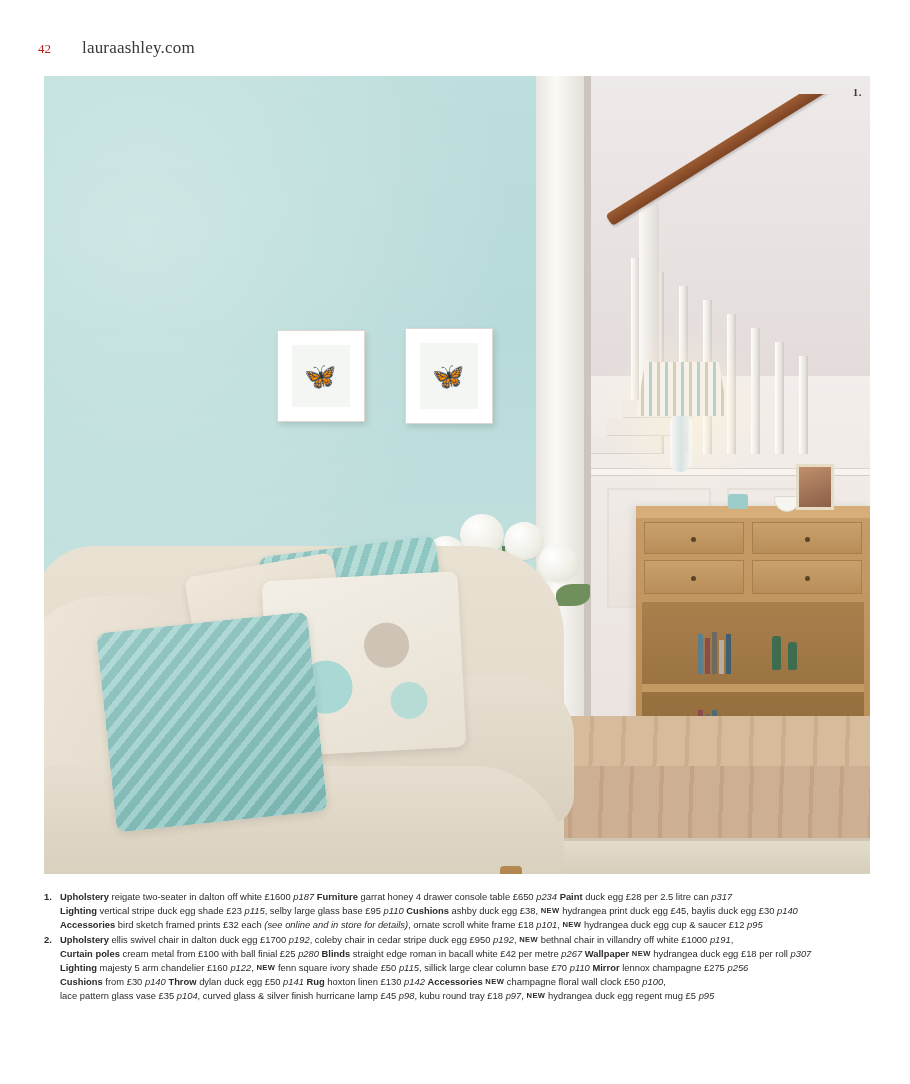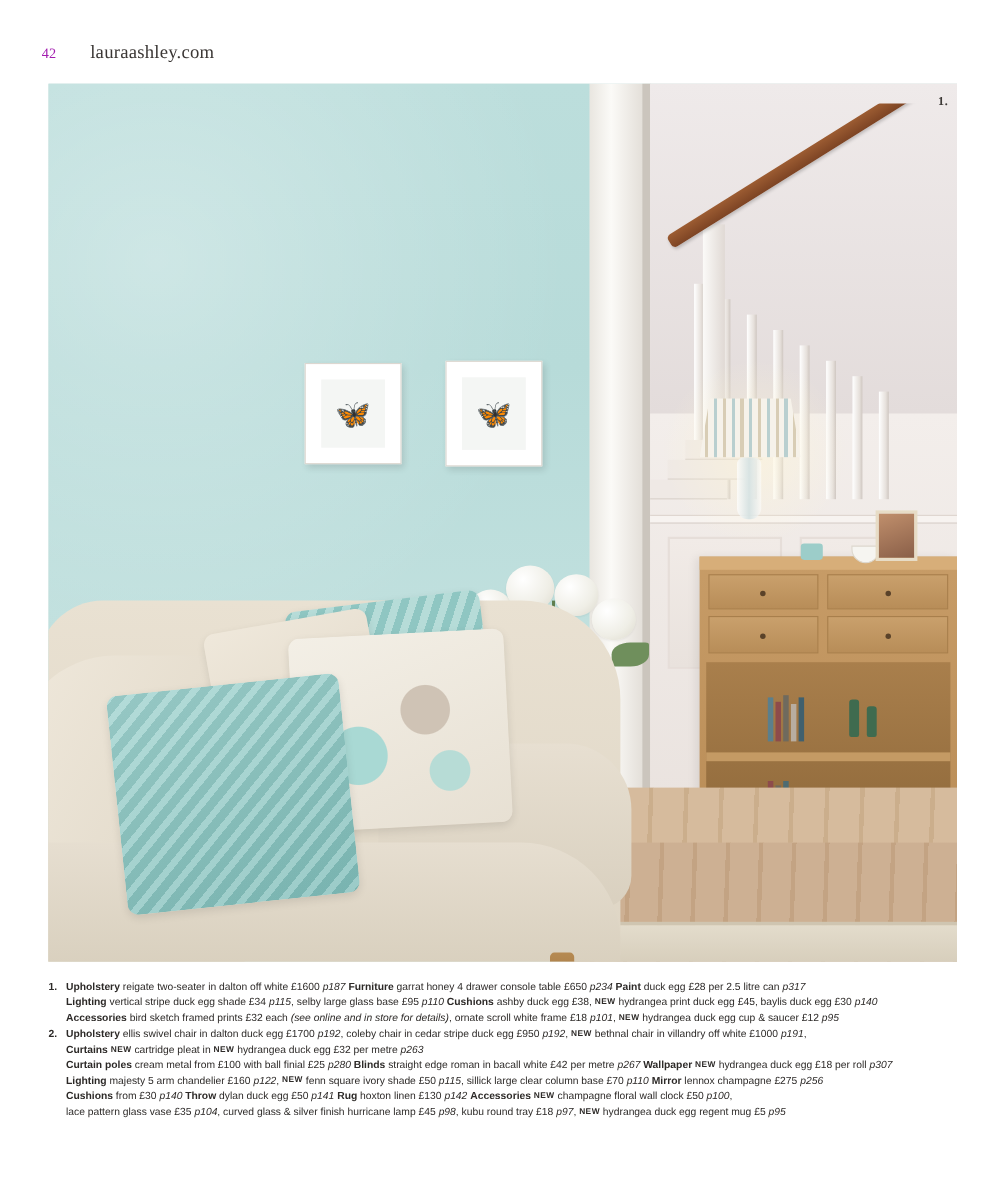--- a/index.html
+++ b/index.html
@@ -21,21 +21,21 @@
   .page-header {
     position: absolute;
     top: 38px;
     left: 38px;
     display: flex;
     align-items: baseline;
   }
   .page-number {
     font-family: "Liberation Serif", serif;
     font-size: 13px;
-    color: #a21caf;
+    color: #b91c1c;
     width: 44px;
   }
   .brand {
     font-family: "Liberation Serif", serif;
     font-size: 17px;
     letter-spacing: 0.2px;
     color: #3b3735;
   }
 
   
@@ -590,29 +590,28 @@
 
   <div class="photo-figure-label">1.</div>
 </div>
 
 <div class="captions">
   <div id="caption-host">
       <div class="cap-item">
         <div class="cap-num">1.</div>
         <div class="cap-body">
           <div class="cap-line"><b>Upholstery</b><span> reigate two-seater in dalton off white £1600 </span><i>p187</i><span>    </span><b>Furniture</b><span> garrat honey 4 drawer console table £650 </span><i>p234</i><span>    </span><b>Paint</b><span> duck egg £28 per 2.5 litre can </span><i>p317</i></div>
-          <div class="cap-line"><b>Lighting</b><span> vertical stripe duck egg shade £34 </span><i>p115</i><span>, selby large glass base £95 </span><i>p110</i><span>    </span><b>Cushions</b><span> ashby duck egg £38, </span><span class="nw">NEW</span><span> hydrangea print duck egg £45, baylis duck egg £30 </span><i>p140</i></div>
+          <div class="cap-line"><b>Lighting</b><span> vertical stripe duck egg shade £23 </span><i>p115</i><span>, selby large glass base £95 </span><i>p110</i><span>    </span><b>Cushions</b><span> ashby duck egg £38, </span><span class="nw">NEW</span><span> hydrangea print duck egg £45, baylis duck egg £30 </span><i>p140</i></div>
           <div class="cap-line"><b>Accessories</b><span> bird sketch framed prints £32 each </span><i>(see online and in store for details)</i><span>, ornate scroll white frame £18 </span><i>p101</i><span>, </span><span class="nw">NEW</span><span> hydrangea duck egg cup &amp; saucer £12 </span><i>p95</i></div>
         </div>
       </div>
       <div class="cap-item">
         <div class="cap-num">2.</div>
         <div class="cap-body">
           <div class="cap-line"><b>Upholstery</b><span> ellis swivel chair in dalton duck egg £1700 </span><i>p192</i><span>, coleby chair in cedar stripe duck egg £950 </span><i>p192</i><span>, </span><span class="nw">NEW</span><span> bethnal chair in villandry off white £1000 </span><i>p191</i><span>,</span></div>
-          <div class="cap-line"><b>Curtains</b><span> </span><span class="nw">NEW</span><span> cartridge pleat in </span><span class="nw">NEW</span><span> hydrangea duck egg £32 per metre </span><i>p263</i></div>
           <div class="cap-line"><b>Curtain poles</b><span> cream metal from £100 with ball finial £25 </span><i>p280</i><span>    </span><b>Blinds</b><span> straight edge roman in bacall white £42 per metre </span><i>p267</i><span>    </span><b>Wallpaper</b><span> </span><span class="nw">NEW</span><span> hydrangea duck egg £18 per roll </span><i>p307</i></div>
           <div class="cap-line"><b>Lighting</b><span> majesty 5 arm chandelier £160 </span><i>p122</i><span>, </span><span class="nw">NEW</span><span> fenn square ivory shade £50 </span><i>p115</i><span>, sillick large clear column base £70 </span><i>p110</i><span>    </span><b>Mirror</b><span> lennox champagne £275 </span><i>p256</i></div>
           <div class="cap-line"><b>Cushions</b><span> from £30 </span><i>p140</i><span>    </span><b>Throw</b><span> dylan duck egg £50 </span><i>p141</i><span>    </span><b>Rug</b><span> hoxton linen £130 </span><i>p142</i><span>    </span><b>Accessories</b><span> </span><span class="nw">NEW</span><span> champagne floral wall clock £50 </span><i>p100</i><span>,</span></div>
           <div class="cap-line"><span>lace pattern glass vase £35 </span><i>p104</i><span>, curved glass &amp; silver finish hurricane lamp £45 </span><i>p98</i><span>, kubu round tray £18 </span><i>p97</i><span>, </span><span class="nw">NEW</span><span> hydrangea duck egg regent mug £5 </span><i>p95</i></div>
         </div>
       </div>
     </div>
 </div>
 
 </body></html>

